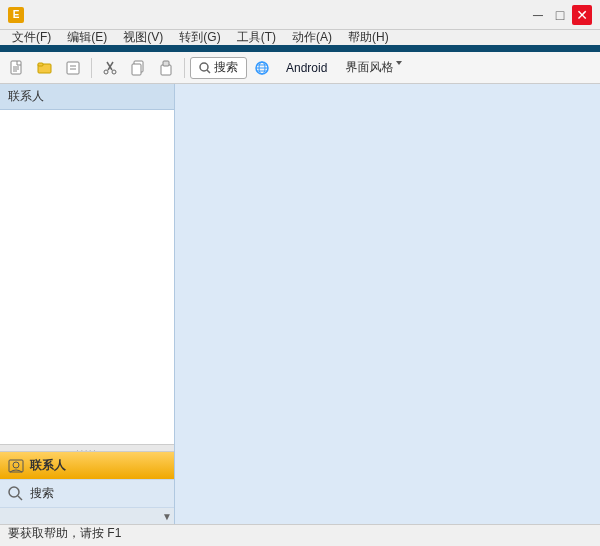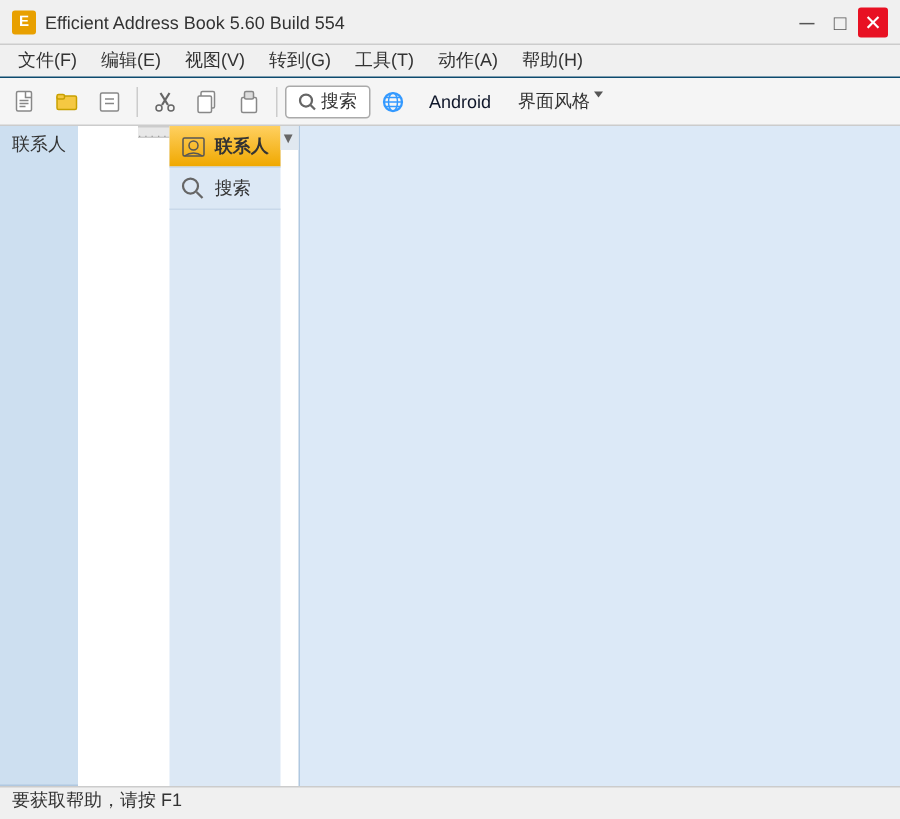--- a/index.html
+++ b/index.html
@@ -60,21 +60,21 @@
     }
     .titlebar-btn.close { color: white; background: #e81123; }
 
     
     #menubar {
       background: #f0f0f0;
       height: 22px;
       display: flex;
       align-items: center;
       padding: 0 4px;
-      border-bottom: 1px solid #0c4a6e;
+      border-bottom: 7px solid #0c4a6e;
     }
     .menu-item {
       padding: 2px 8px;
       cursor: pointer;
       font-size: 12px;
       color: #333;
     }
 
     
     #toolbar {
@@ -143,25 +143,25 @@
 
     
     #main {
       display: flex;
       height: calc(546px - 30px - 22px - 32px - 22px);
       background: #dce9f7;
     }
 
     
     #sidebar {
-      width: 200px;
+      width: 175px;
       background: white;
       border-right: 1px solid #b0c8e0;
       display: flex;
-      flex-direction: row;
+      flex-direction: column;
     }
     #sidebar-header {
       background: #cddff0;
       padding: 4px 8px;
       font-size: 12px;
       color: #333;
       border-bottom: 1px solid #b0c8e0;
       font-weight: normal;
     }
     #contact-list {
@@ -240,21 +240,20 @@
     }
   </style>
 </head>
 <body>
 
 <div id="titlebar">
   <div id="titlebar-left">
     <div id="titlebar-icon">
       <span>E</span>
     </div>
-    <span id="titlebar-title">Efficient Address Book 5.60 Build 554</span>
   </div>
   <div id="titlebar-controls">
     <div class="titlebar-btn">─</div>
     <div class="titlebar-btn">□</div>
     <div class="titlebar-btn close">✕</div>
   </div>
 </div>
 
 <div id="menubar">
   <span class="menu-item">文件(F)</span>

